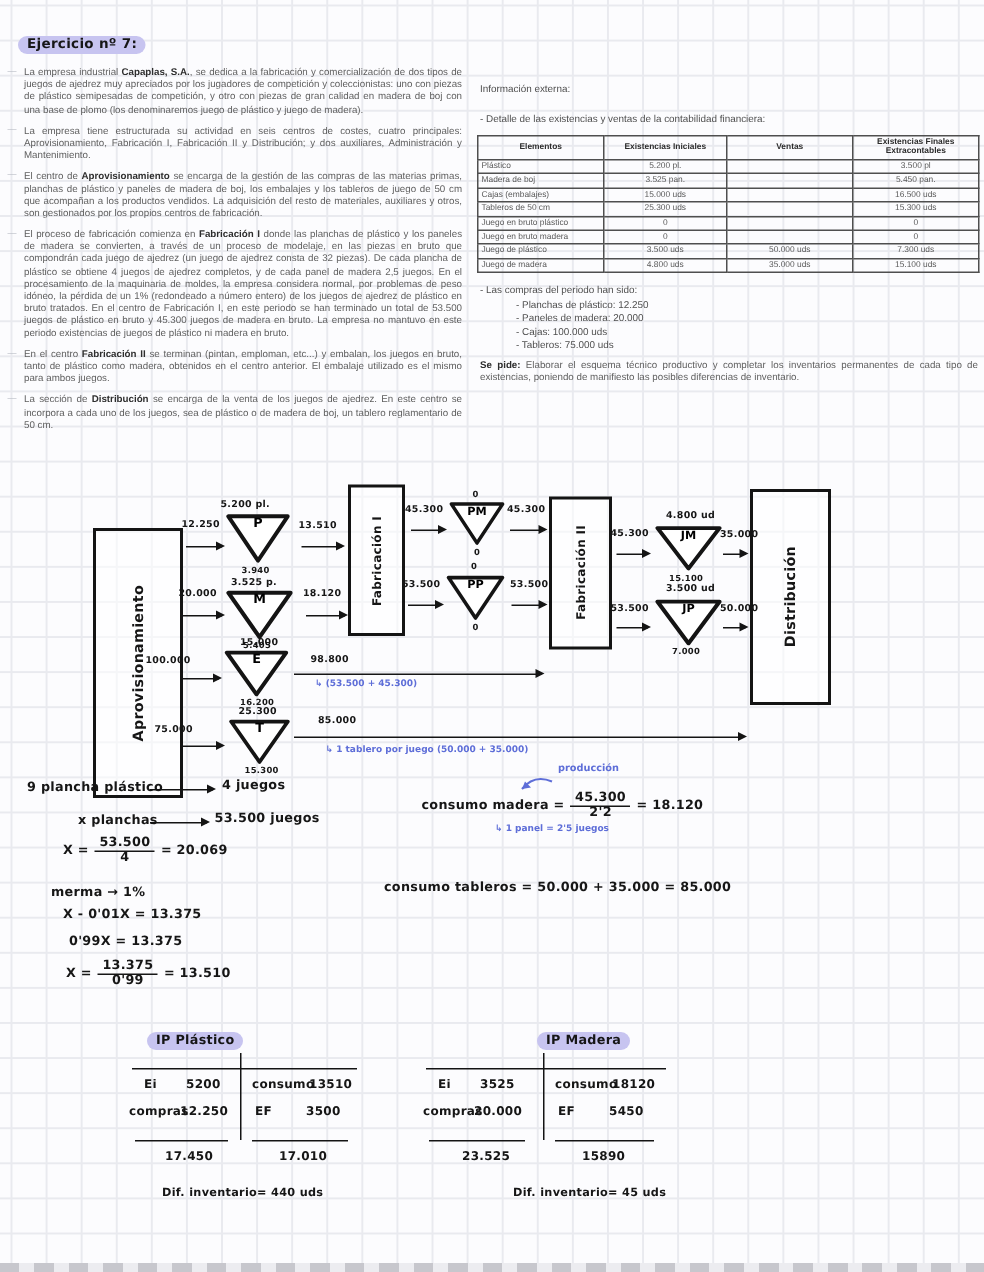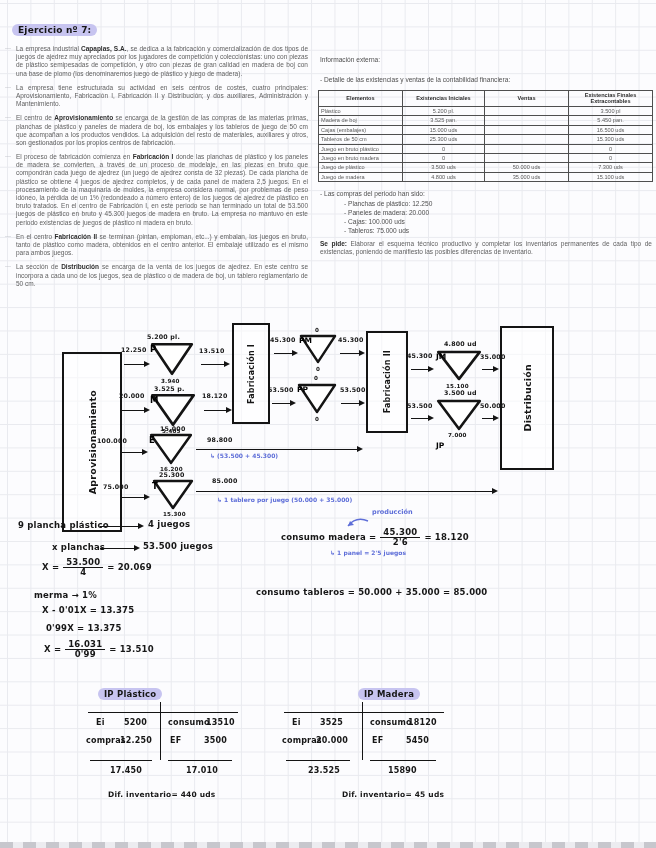--- a/index.html
+++ b/index.html
@@ -28,21 +28,21 @@
   .dlab{font-size:6.3px;white-space:nowrap;}
   .tiny{font-size:5.6px;}
   .blue{color:#5e6ed8;font-weight:bold;white-space:nowrap;}
   .hl{background:#c7c4f0;border-radius:6px;padding:1px 6px;}
   
   .dbox{border:2.2px solid #141414;background:rgba(255,255,255,.55);
     display:flex;align-items:center;justify-content:center;}
   .vtext{writing-mode:vertical-rl;transform:rotate(180deg);font-size:9.5px;white-space:nowrap;}
   .tri svg{position:absolute;inset:0;width:100%;height:100%;}
   .tri polygon{fill:#ffffff;stroke:#141414;stroke-width:6;stroke-linejoin:round;}
-  .tletter{position:absolute;top:2px;left:0;right:0;font-size:8.5px;font-weight:bold;}
+  .tletter{position:absolute;top:2px;left:0;right:0;text-align:center;font-size:8.5px;font-weight:bold;}
   .arr{position:absolute;height:0;border-top:1.6px solid #141414;}
   .arr::after{content:"";position:absolute;right:-2px;top:-4.1px;width:0;height:0;
     border-left:6px solid #141414;border-top:3.3px solid transparent;border-bottom:3.3px solid transparent;}
   
   .fracrow{display:flex;align-items:center;gap:4px;font-size:8.5px;}
   .frac{display:inline-block;text-align:center;line-height:1.05;}
   .frac .num{display:block;border-bottom:1.3px solid #161616;padding:0 3px;}
   .frac .den{display:block;}
   
   .tacc{position:absolute;font-size:8px;}
@@ -253,21 +253,21 @@
   <div class="arr" style="left:411px;top:369px;width:21px;"></div>
   <span class="abs hw dlab" style="left:480px;top:353px;">35.000</span>
   <div class="arr" style="left:482px;top:369px;width:15px;"></div>
   <span class="abs hw tiny" style="left:446px;top:383px;">15.100</span>
 
   <span class="abs hw dlab" style="left:444px;top:389px;">3.500 ud</span>
   <div class="abs tri" style="left:436px;top:399px;width:46px;height:32px;">
     <svg viewBox="0 0 100 76" preserveAspectRatio="none">
         <polygon points="5,5 95,5 50,71"></polygon>
       </svg>
-    <span class="tletter" style="font-size:7.5px;margin-top:40px;">JP</span>
+    <span class="tletter" style="font-size:7.5px;">JP</span>
   </div>
   <span class="abs hw dlab" style="left:407px;top:402px;">53.500</span>
   <div class="arr" style="left:411px;top:418px;width:21px;"></div>
   <span class="abs hw dlab" style="left:480px;top:402px;">50.000</span>
   <div class="arr" style="left:482px;top:418px;width:15px;"></div>
   <span class="abs hw tiny" style="left:448px;top:432px;">7.000</span>
 
   <span class="abs hw wsnow" style="left:18px;top:520px;font-size:8.5px;">9 plancha plástico</span>
   <div class="arr" style="left:100px;top:526px;width:42px;"></div>
   <span class="abs hw wsnow" style="left:148px;top:519px;font-size:8.5px;">4 juegos</span>
@@ -285,37 +285,37 @@
     <span>= 20.069</span>
   </div>
 
   <span class="abs hw wsnow" style="left:34px;top:590px;font-size:8.5px;">merma → 1%</span>
   <span class="abs hw wsnow" style="left:42px;top:605px;font-size:8.5px;">X - 0'01X = 13.375</span>
   <span class="abs hw wsnow" style="left:46px;top:623px;font-size:8.5px;">0'99X = 13.375</span>
 
   <div class="abs hw fracrow" style="left:44px;top:640px;">
     <span>X =</span>
     <span class="frac">
-        <span class="num">16.031</span>
+        <span class="num">13.375</span>
         <span class="den">0'99</span>
       </span>
     <span>= 13.510</span>
   </div>
 
   <svg class="abs" style="left:344px;top:514px;" width="26" height="14">
     <path d="M4,12 Q12,2 24,7" stroke="#5e6ed8" fill="none" stroke-width="1.4"></path>
     <path d="M4,12 l6,-1 -4,-4 z" fill="#5e6ed8"></path>
   </svg>
   <span class="abs blue" style="left:372px;top:508px;font-size:6.5px;">producción</span>
 
   <div class="abs hw fracrow" style="left:256px;top:528px;margin-left:25px;">
     <span>consumo madera =</span>
     <span class="frac">
         <span class="num">45.300</span>
-        <span class="den">2'6</span>
+        <span class="den">2'2</span>
       </span>
     <span>= 18.120</span>
   </div>
   <span class="abs blue" style="left:330px;top:549px;font-size:6px;">↳ 1 panel = 2'5 juegos</span>
 
   <span class="abs hw wsnow" style="left:256px;top:587px;font-size:8.5px;">consumo tableros = 50.000 + 35.000 = 85.000</span>
 
   <div class="tacc hw" style="left:82px;top:688px;width:165px;height:120px;">
     <span class="abs hl" style="left:16px;top:0;font-size:8.5px;">IP Plástico</span>
     <div class="hline" style="left:6px;top:24px;width:150px;"></div>

